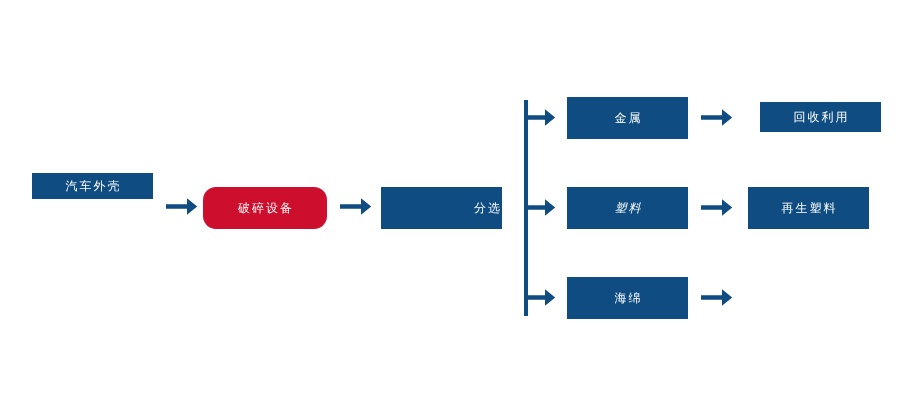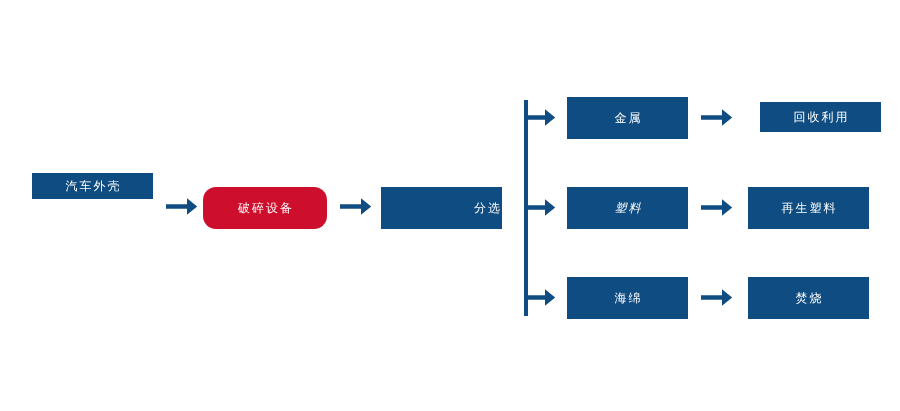--- a/index.html
+++ b/index.html
@@ -131,17 +131,14 @@
   <div class="node blue" style="left:567px; top:277px; width:121px; height:42px;">
     <span>海绵</span>
   </div>
 
   <span class="arrow" style="left:701px; top:288px;">
     <svg width="32" height="19" viewBox="0 0 32 19" aria-hidden="true">
       <path d="M0 7.2 H21 V1.2 L31.2 9.5 L21 17.8 V11.8 H0 Z" fill="#0f4c81"></path>
     </svg>
   </span>
 
-  <div class="node blue" style="left:748px; top:277px; width:121px; height:42px;">
-    <span>焚烧</span>
-  </div>
 
 </div>
 
 </body></html>

